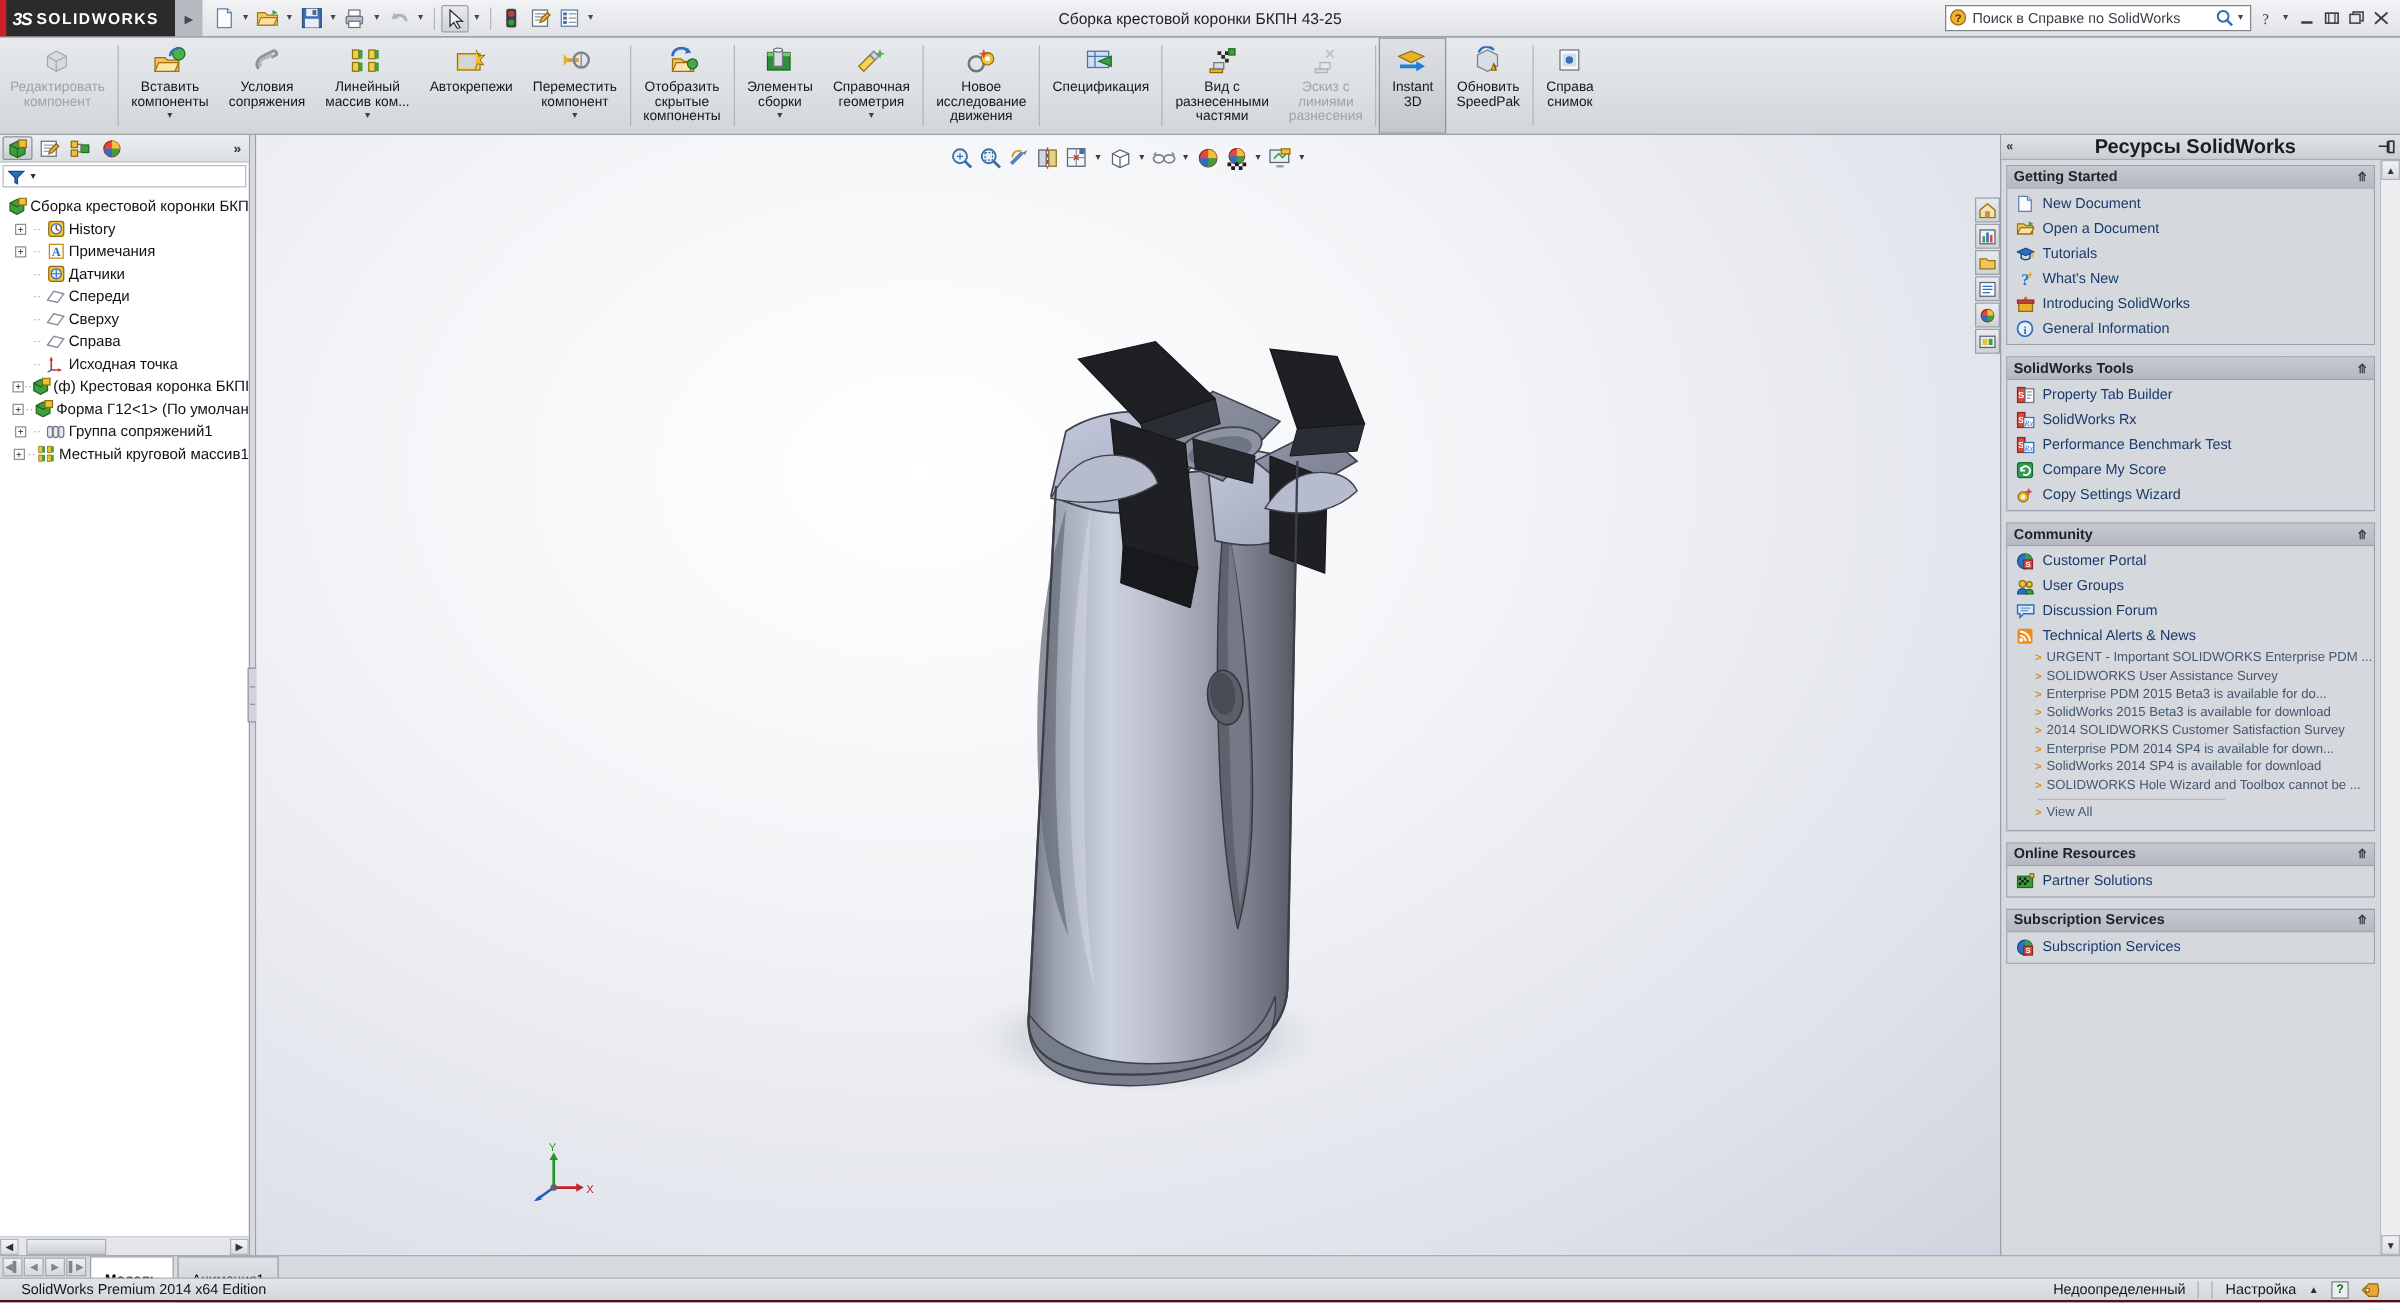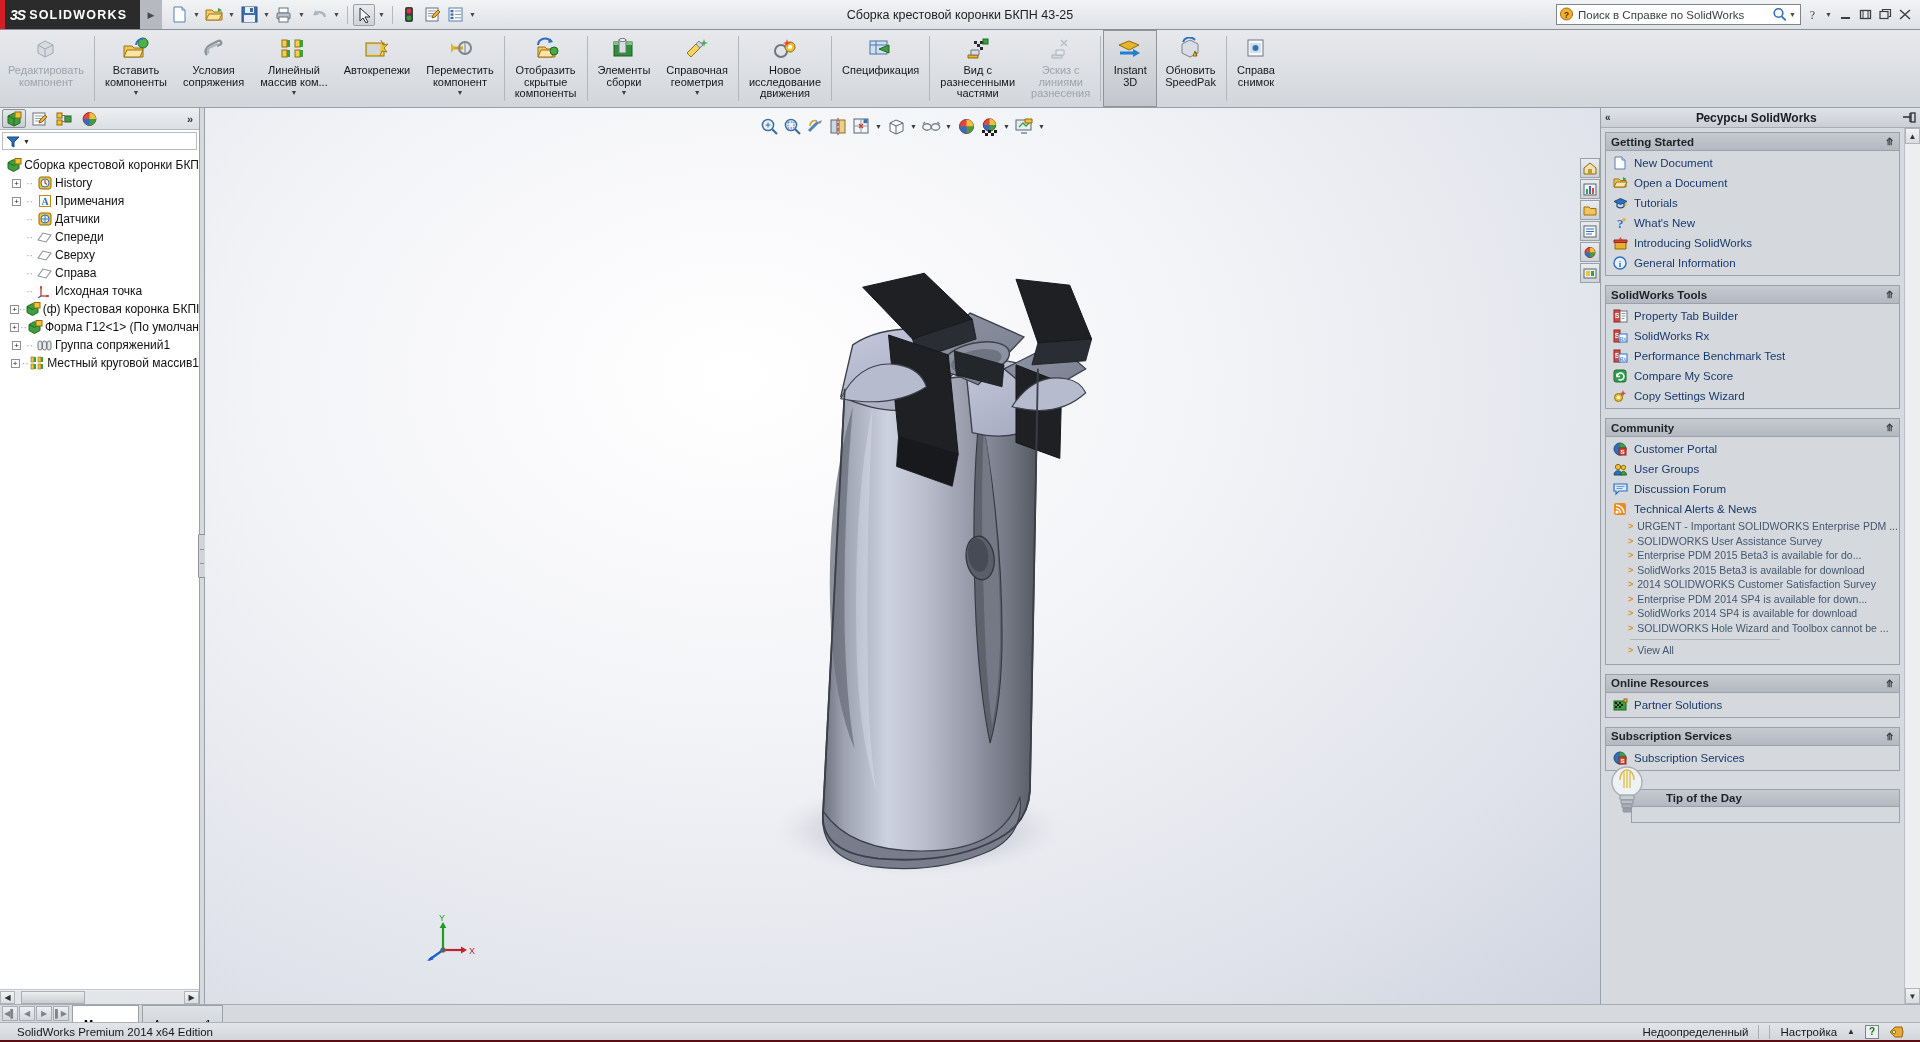--- a/index.html
+++ b/index.html
@@ -156,21 +156,21 @@
 
   
   .triad { position: absolute; left: 220px; bottom: 40px; }
 
   
   .taskpane { width: 320px; min-width: 320px; background: #d6d9de; display: flex; flex-direction: column;
               border-left: 1px solid #9aa0a7; }
   .tp-head { height: 20px; min-height:20px; display: flex; align-items: center; background: linear-gradient(#dfe2e6,#cbcfd5);
              border-bottom: 1px solid #a8adb3; padding: 0 4px; }
   .tp-collapse { font-size: 10px; color: #2a2d31; font-weight: bold; }
-  .tp-title { flex: 1; text-align: center; font-weight: bold; font-size: 12px; color: #1b1e21; }
+  .tp-title { flex: 1; text-align: center; font-weight: bold; font-size: 16px; color: #1b1e21; }
   .tp-pin { font-size: 11px; color: #2a2d31; }
   .tp-scroll { flex: 1; display: flex; min-height: 0; }
   .tp-content { flex: 1; overflow: hidden; padding: 4px 4px 0 4px; }
   .tp-sb { width: 16px; background: #e6e8eb; border-left: 1px solid #bcc0c5; display:flex; flex-direction:column; }
   .sb-arrow { height: 16px; display:flex;align-items:center;justify-content:center; font-size:8px; color:#2e3236;
               background: linear-gradient(#f2f3f5,#d9dce0); border: 1px solid #b1b5ba; }
   .sb-track { flex:1; background:#eceef0; }
 
   .grp { margin-bottom: 9px; border: 1px solid #9aa0b0; background: #d0d4da; }
   .grp-head { height: 18px; display: flex; align-items: center; padding: 0 5px;
@@ -1316,37 +1316,20 @@
                       <path d="M7 1a6 6 0 0 1 6 6H7z" fill="#3f9e3f"></path>
                       <rect x="6" y="6" width="7" height="7" fill="#d94a3a" stroke="#8d2620"></rect>
                       <text x="9.5" y="11.8" font-size="6" text-anchor="middle" fill="#fff" font-family="'Liberation Sans',sans-serif" font-weight="bold">S</text>
                     </svg>
                   </span>
                 <span>Subscription Services</span>
               </div>
             </div>
           </div>
 
-          <div class="tip-wrap">
-            <span class="bulb">
-              <svg width="40" height="56" viewBox="0 0 40 56">
-                <circle cx="20" cy="19" r="15" fill="#eef2f6" stroke="#aab0b8" stroke-width="1.4"></circle>
-                <path d="M13 17c0-6 3-10 7-10s7 4 7 10" fill="none" stroke="#d8b84a" stroke-width="1.4"></path>
-                <path d="M17 9v16M20 7v18M23 9v16" stroke="#e4c95d" stroke-width="1.6"></path>
-                <rect x="13" y="32" width="14" height="5" rx="1" fill="#c9ced5" stroke="#8d939b"></rect>
-                <rect x="14" y="37" width="12" height="4" rx="1" fill="#b9bfc7" stroke="#8d939b"></rect>
-                <rect x="15" y="41" width="10" height="4" rx="1" fill="#aab0b8" stroke="#8d939b"></rect>
-                <rect x="16" y="45" width="8" height="4" rx="1" fill="#9aa1a9" stroke="#8d939b"></rect>
-              </svg>
-            </span>
-            <div class="tip-head">
-              <span>Tip of the Day</span>
-            </div>
-            <div class="tip-body"></div>
-          </div>
 
         </div>
 
         <div class="tp-sb">
           <div class="sb-arrow">▲</div>
           <div class="sb-track"></div>
           <div class="sb-arrow">▼</div>
         </div>
       </div>
     </div>

